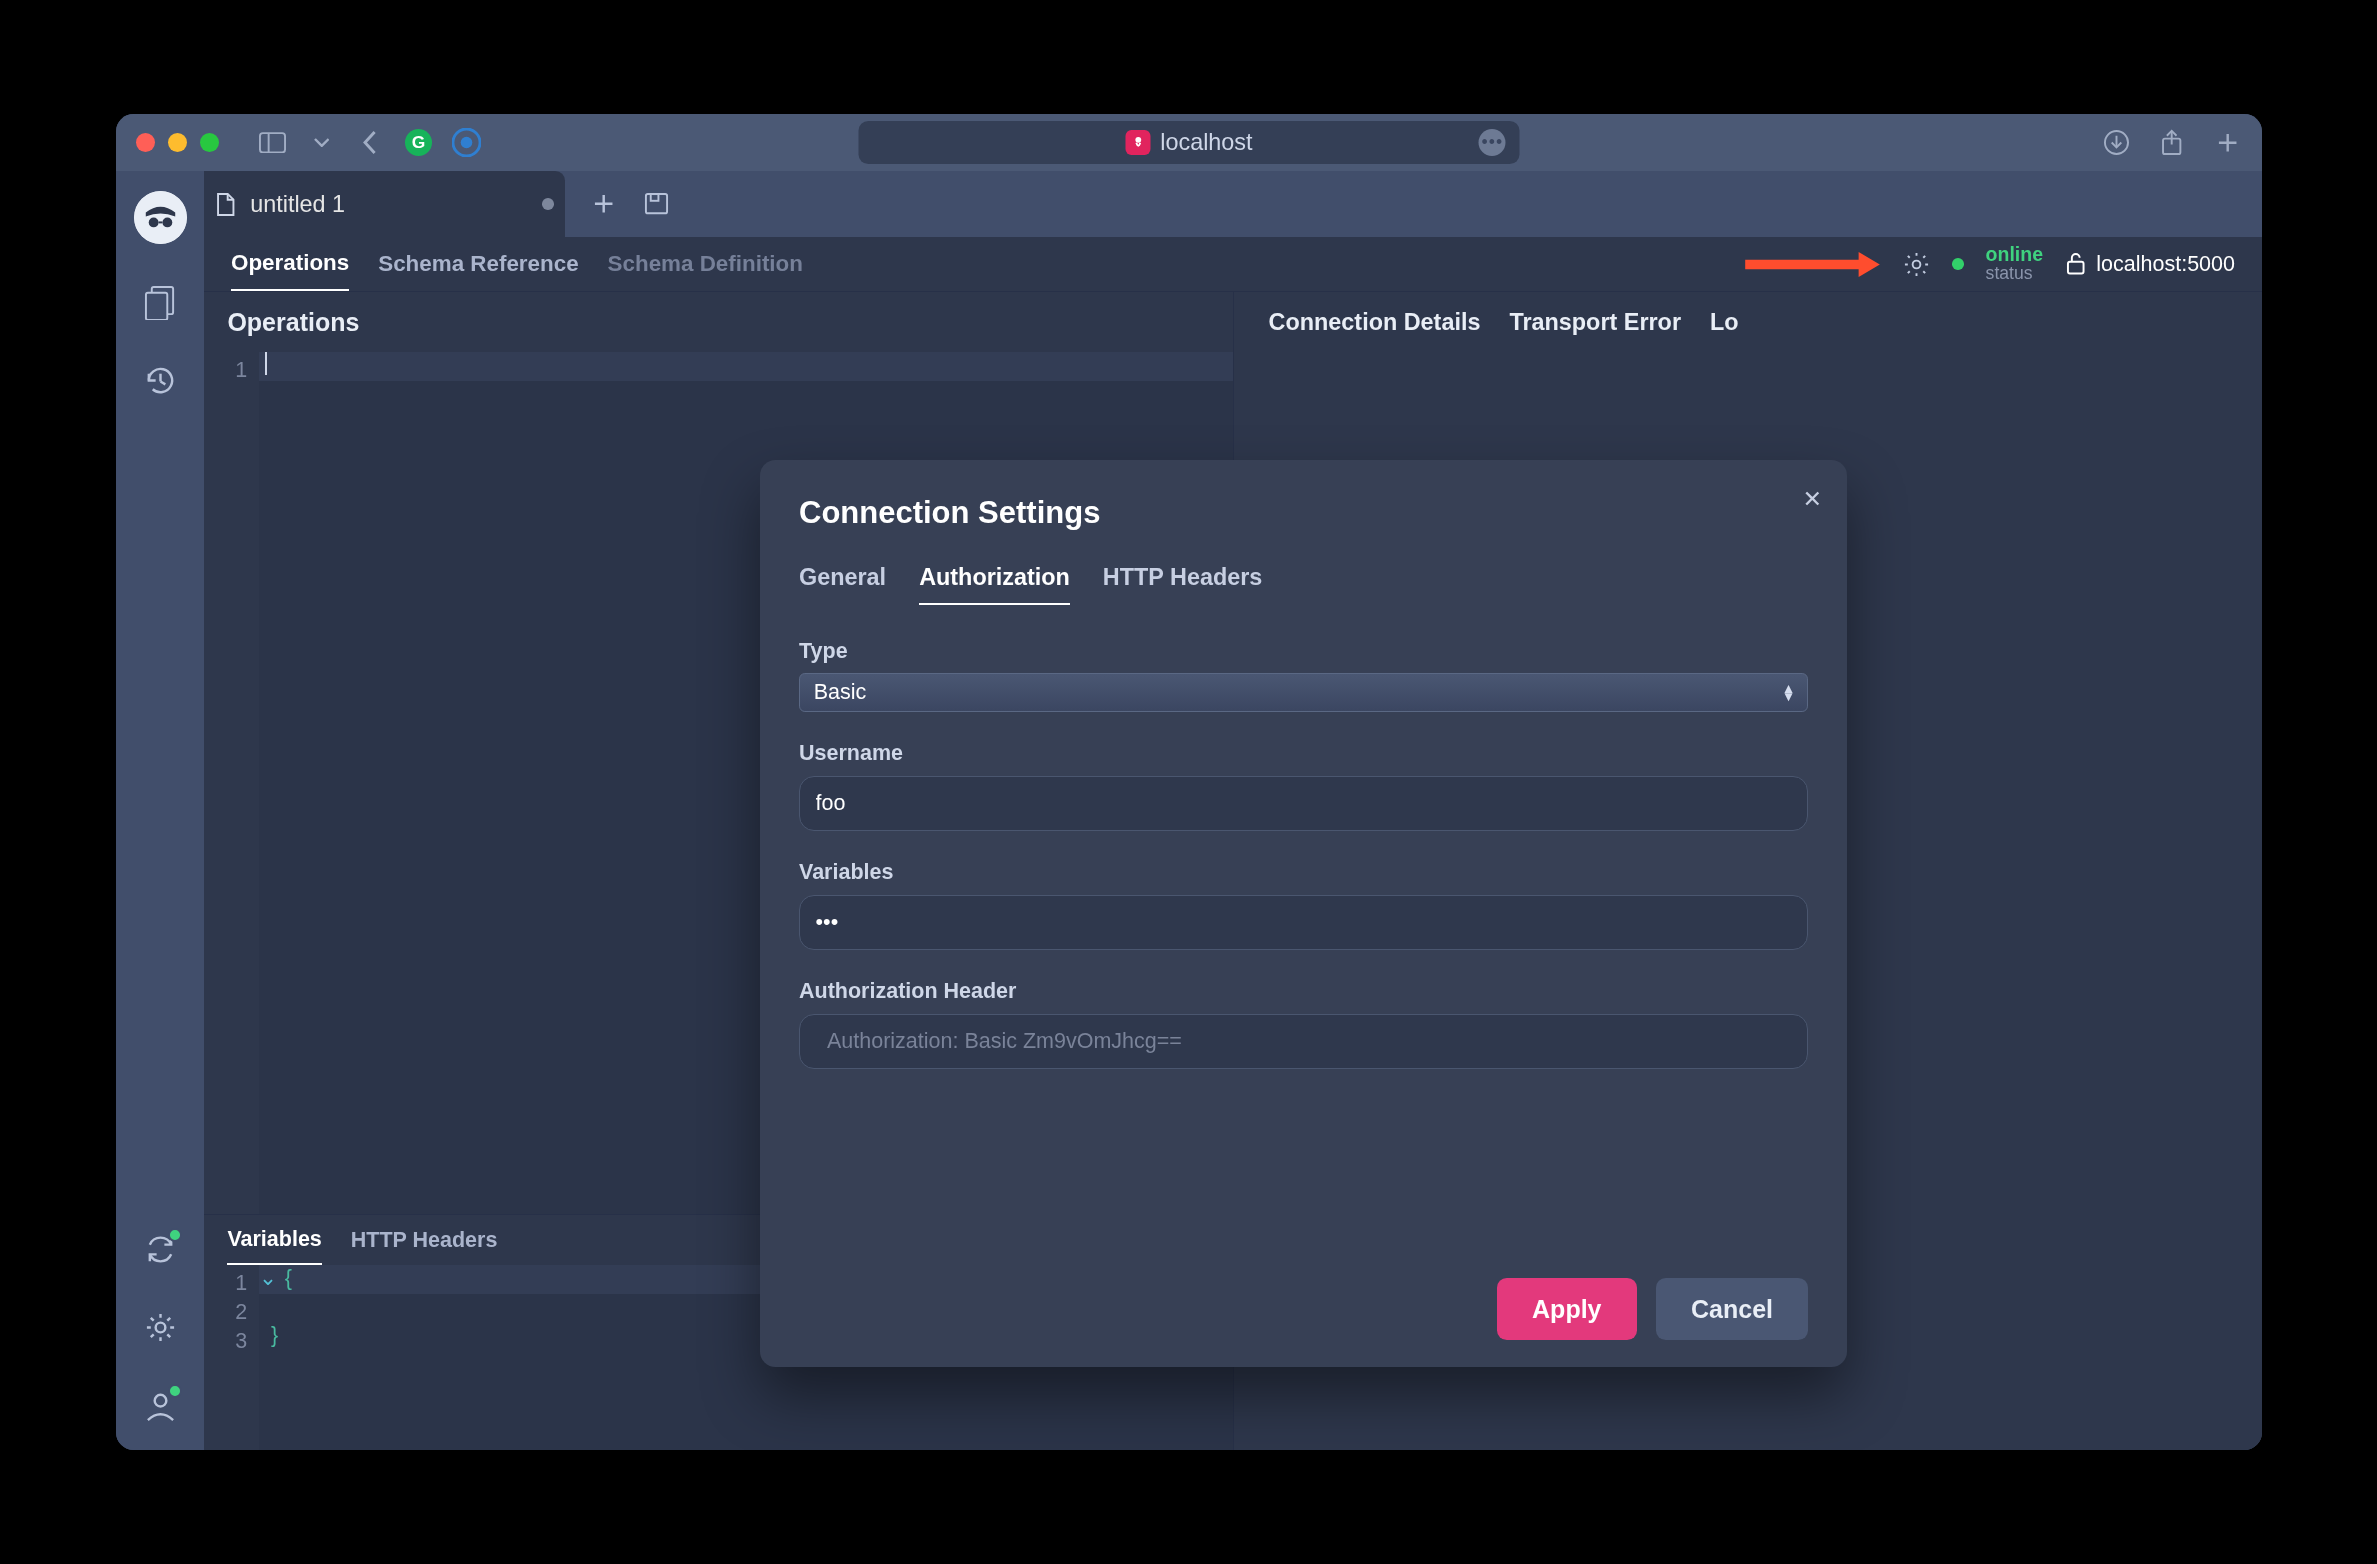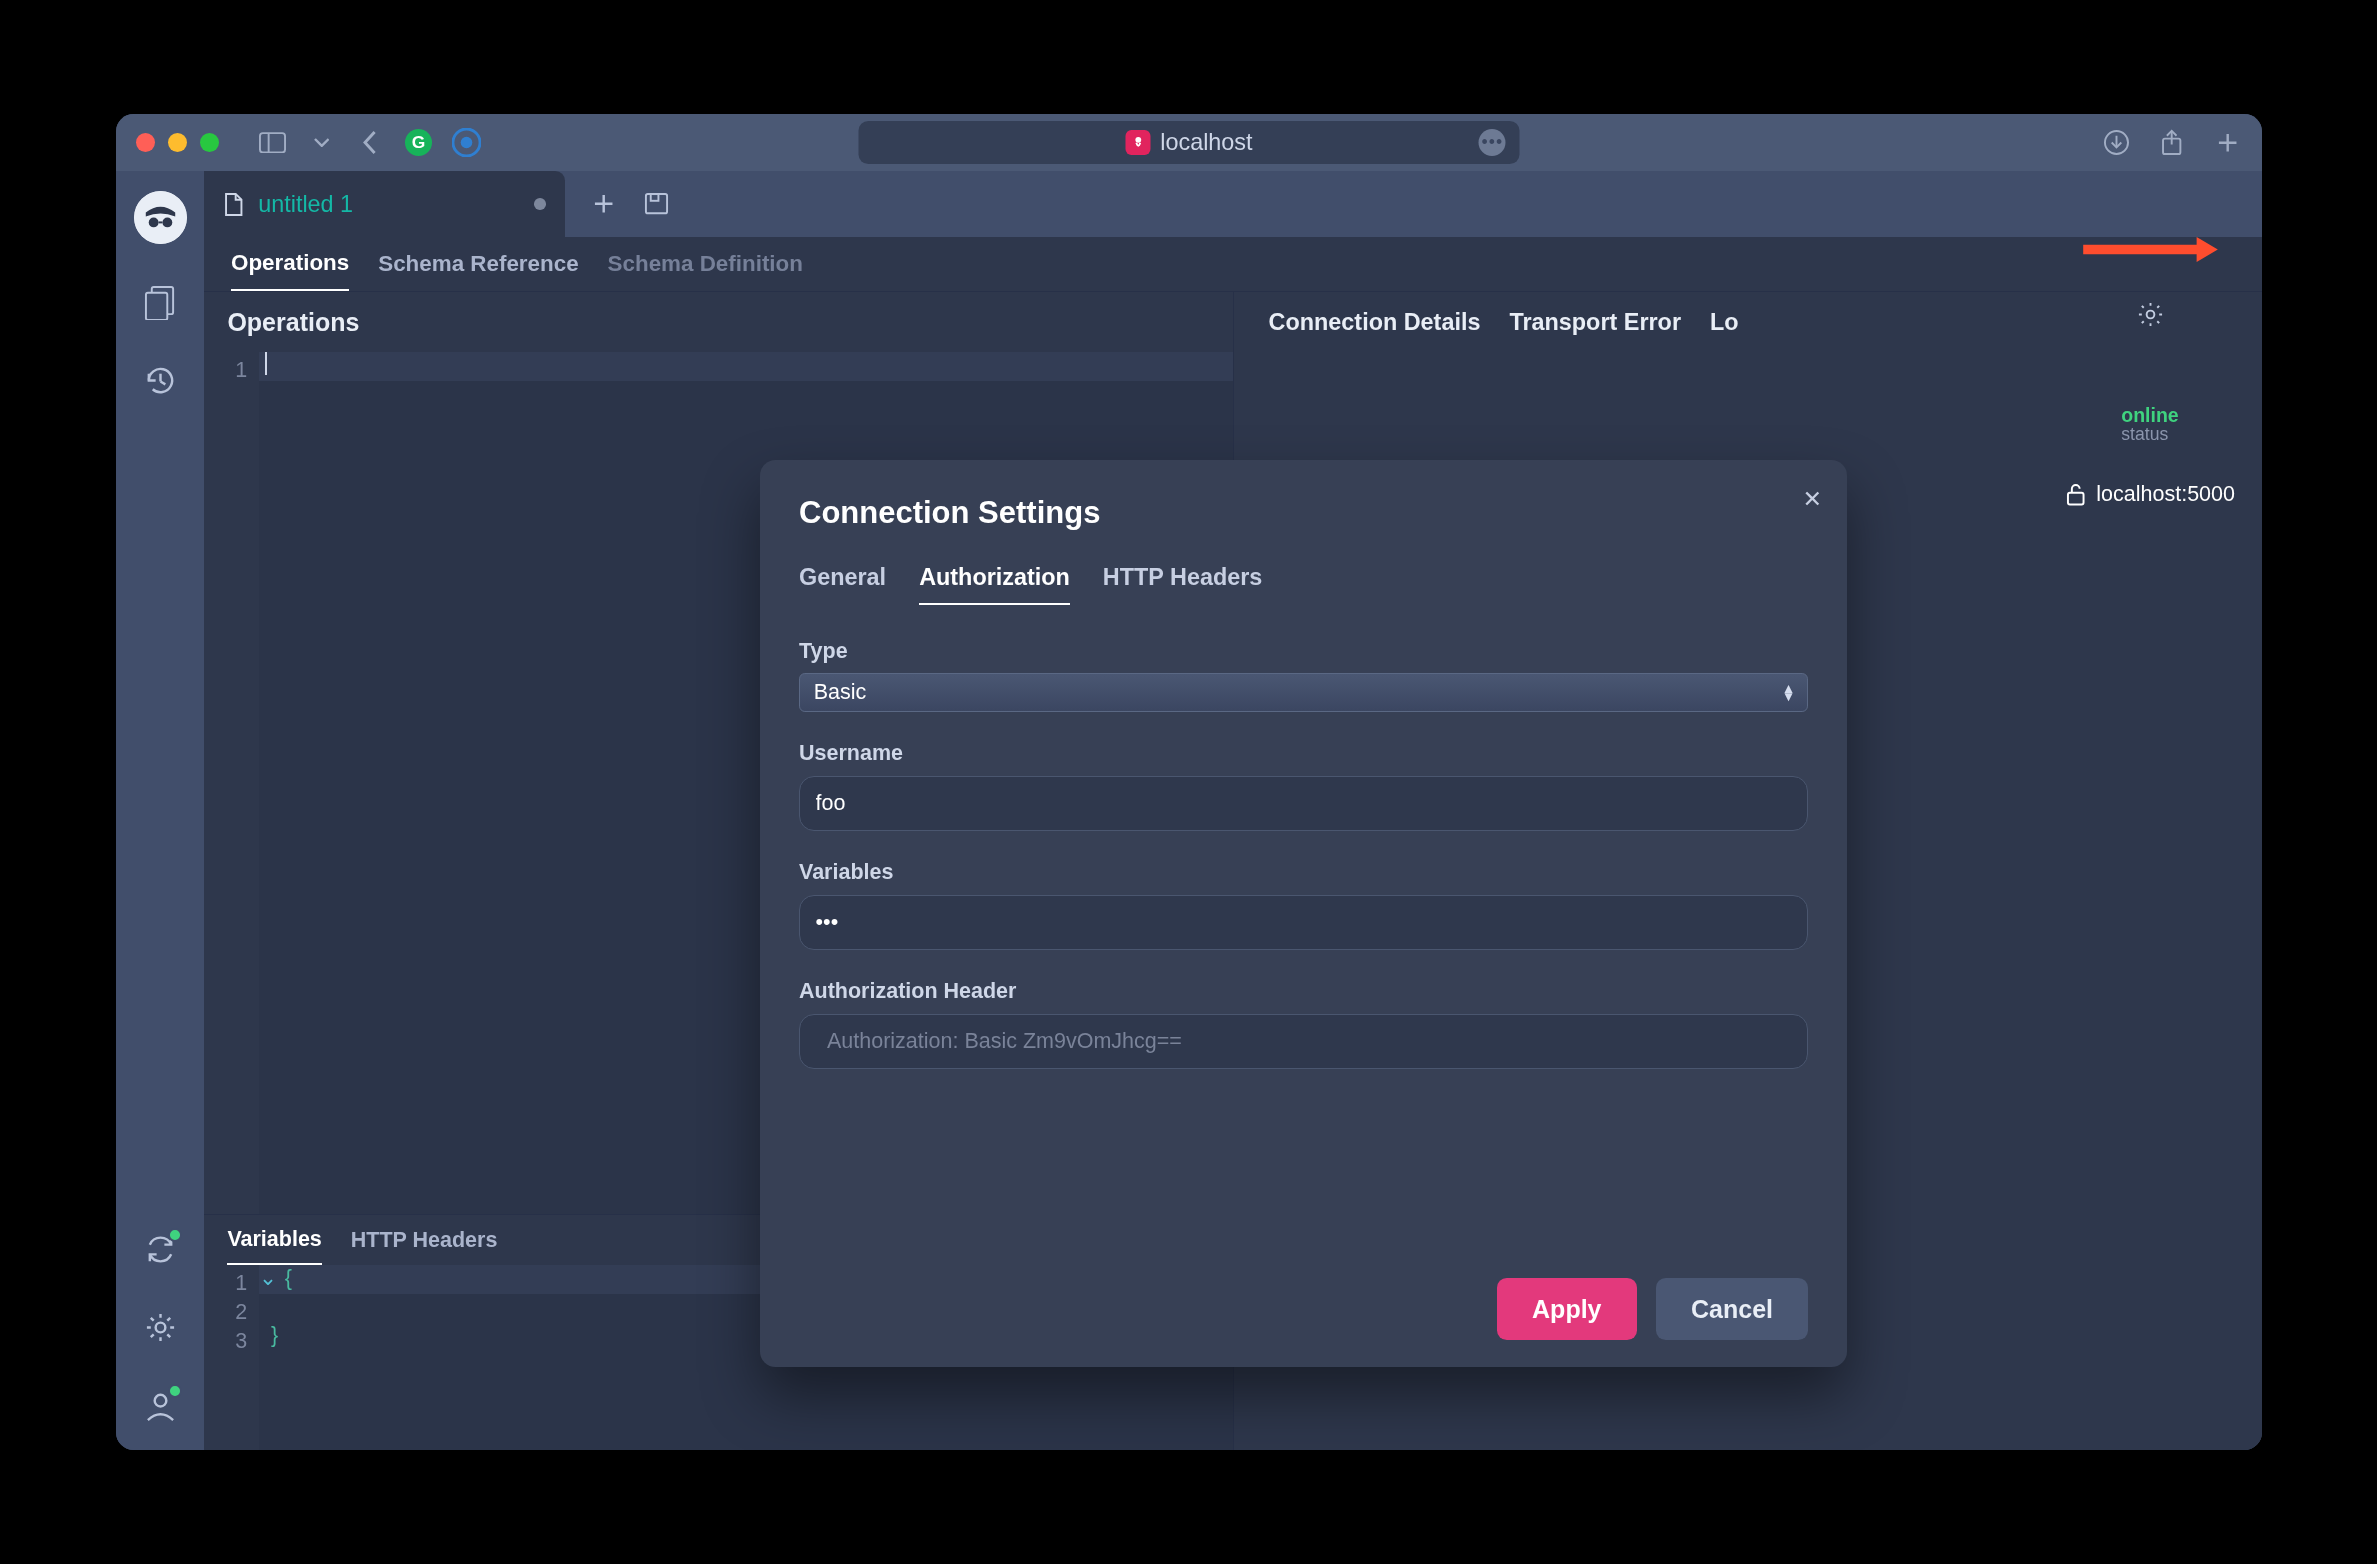--- a/index.html
+++ b/index.html
@@ -26,31 +26,31 @@
   .rail-spacer { flex:1; }
   .badge-dot { position:absolute; top:-2px; right:-2px; width:13.7px; height:13.7px; border-radius:50%; background:#3fd37f; border:2px solid #414e6b; }
 
   .avatar { width:53px; height:53px; border-radius:50%; background:#e9eef6; display:flex; align-items:center; justify-content:center; overflow:hidden; }
 
   
   .main { flex:1; display:flex; flex-direction:column; background:#2e374c; position:relative; }
 
   
   .tabstrip { height:66px; background:#414e6b; display:flex; align-items:stretch; }
-  .tab { background:#2e374c; min-width:361px; display:flex; align-items:center; padding:0 19px; color:#14b8a6; font-size:23.4px; gap:13.7px; border-top-right-radius:9.8px; position:relative; }
+  .tab { background:#2e374c; min-width:361px; display:flex; align-items:center; padding:0 11px; color:#e5e5e5; font-size:23.4px; gap:13.7px; border-top-right-radius:9.8px; position:relative; }
   .tab .close-dot { margin-left:auto; width:11.7px; height:11.7px; border-radius:50%; background:#7d879c; }
   .tab-actions { display:flex; align-items:center; gap:29px; padding:0 27px; color:#b8c3da; }
 
   
   .subbar { height:55px; display:flex; align-items:stretch; position:relative; border-bottom:1px solid #273048; }
   .subtabs { display:flex; align-items:center; gap:29px; padding:0 27px; font-size:22.4px; }
   .subtab { color:#aab4cc; font-weight:600; height:100%; display:flex; align-items:center; }
   .subtab.active { color:#fff; border-bottom:2.9px solid #fff; }
   .subtab.faded { color:#768099; font-weight:600; }
-  .status-right { margin-left:auto; display:flex; align-items:center; gap:39px; padding-right:27px; font-size:21.5px;flex-direction:column; }
+  .status-right { margin-left:auto; display:flex; align-items:center; gap:22px; padding-right:27px; font-size:21.5px; }
   .arrow { width:137px; height:25px; position:relative; }
   .arrow svg { width:100%; height:100%; }
   .gear { color:#c2cce0; }
   .status-dot { width:11.7px; height:11.7px; border-radius:50%; background:#32d06a; }
   .online-box { display:flex; flex-direction:column; line-height:1; }
   .online-box .l1 { color:#3fd37f; font-weight:700; font-size:19.5px; }
   .online-box .l2 { color:#8b95ac; font-size:17.6px; }
   .lockhost { display:flex; align-items:center; gap:9.8px; color:#fff; font-size:21.5px; }
 
   

